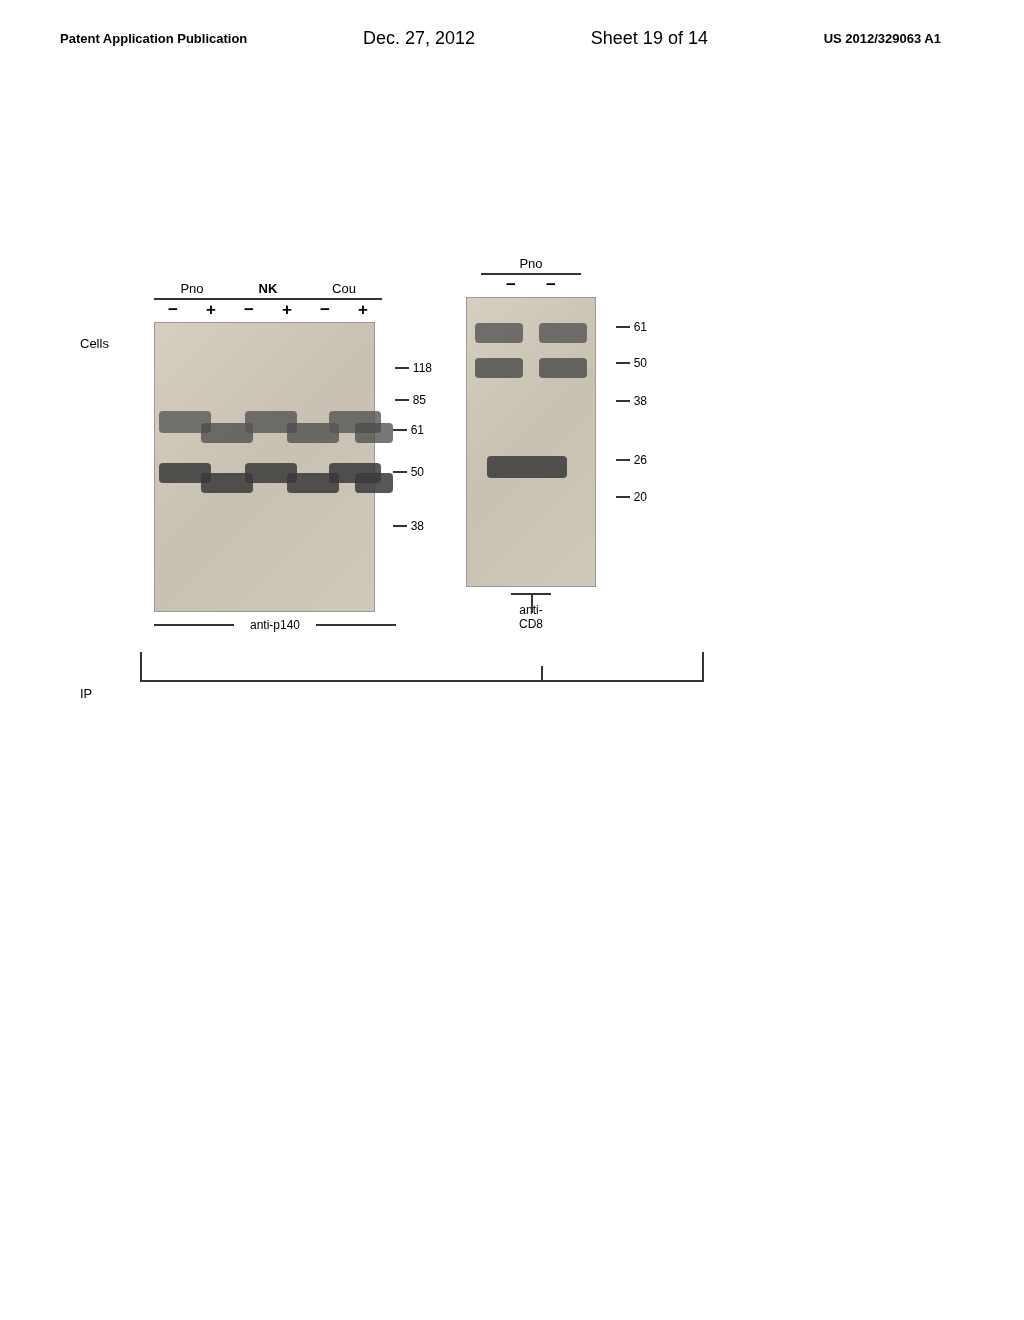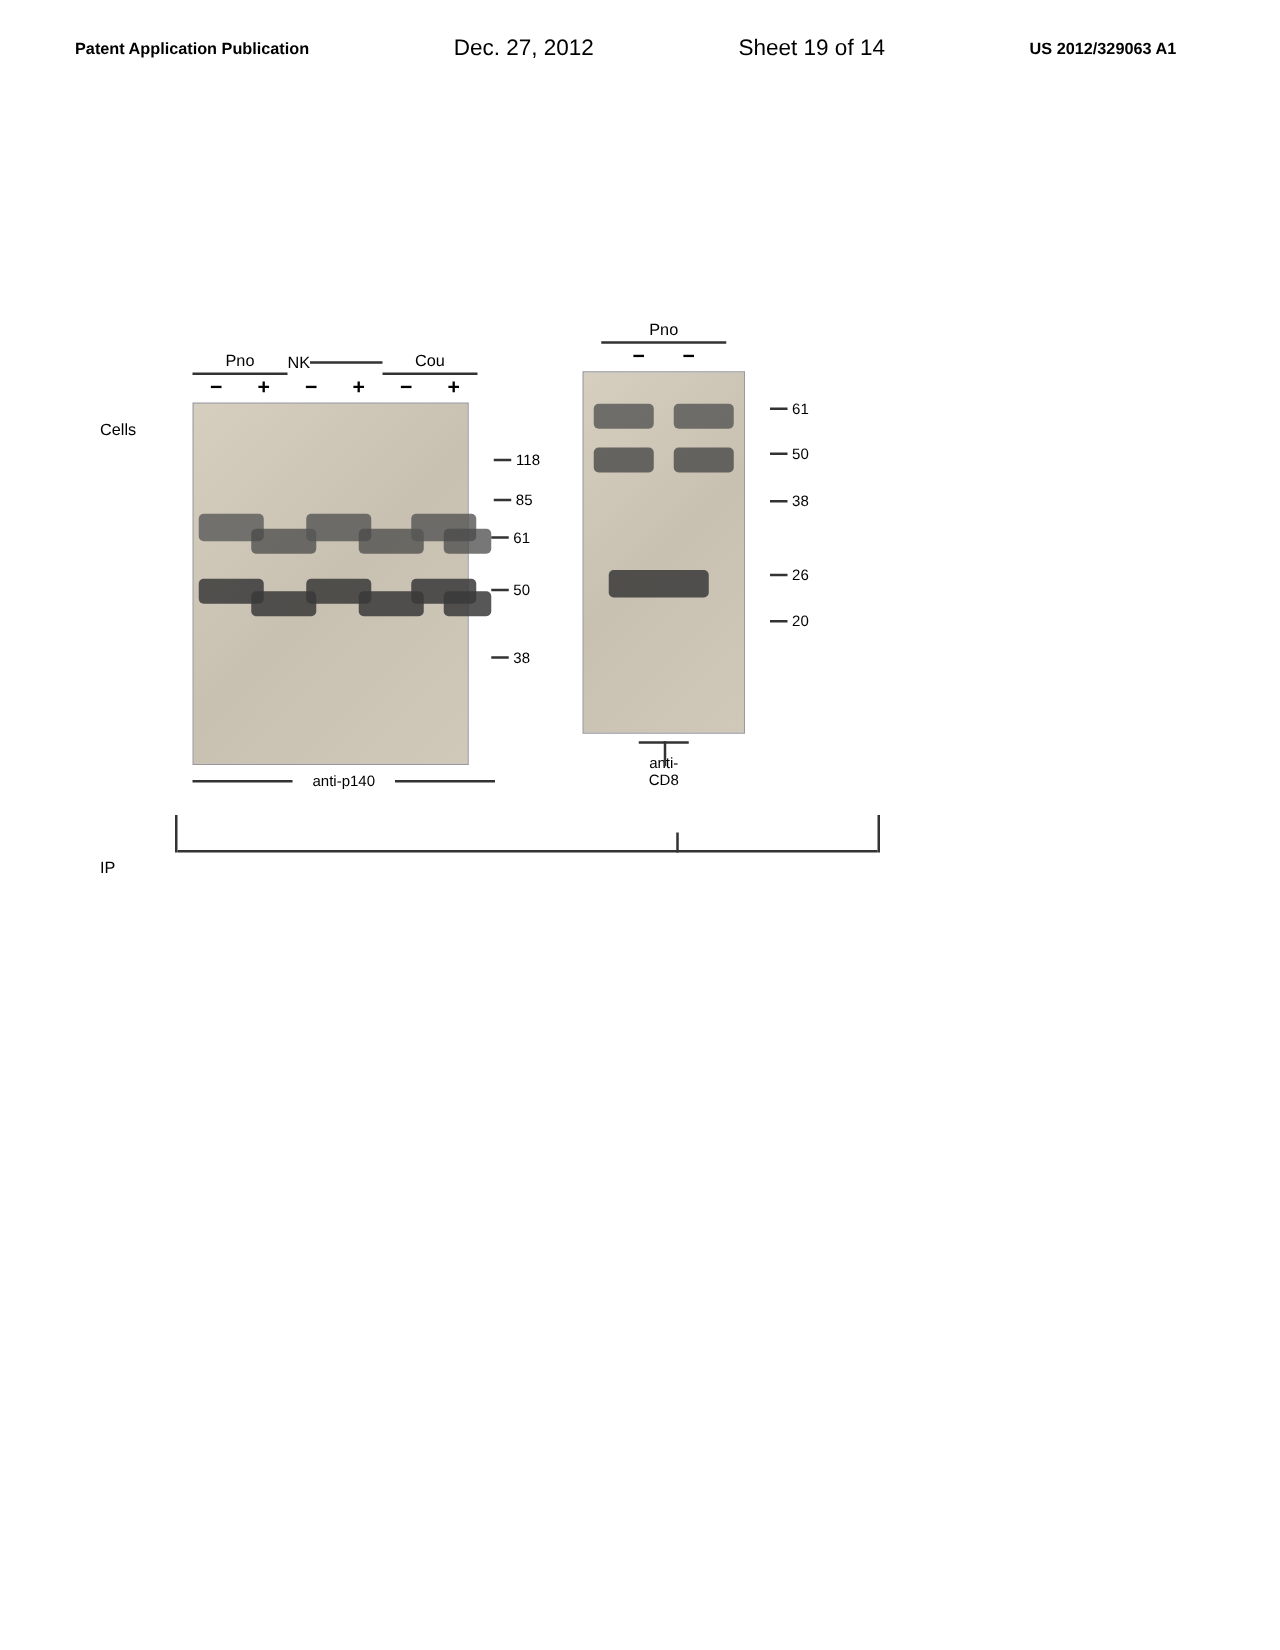--- a/index.html
+++ b/index.html
@@ -61,21 +61,21 @@
 
       <div style="position:relative;">
 
         <div style="display:flex; margin-bottom:0; margin-left:14px;">
 
           <div style="width:76px; display:flex; flex-direction:column; align-items:center;">
             <span style="font-size:13px; margin-bottom:2px;">Pno</span>
             <div style="width:76px; height:2px; background:#333;"></div>
           </div>
 
-          <div style="width:76px; display:flex; flex-direction:row; align-items:center;">
+          <div style="width:76px; display:flex; flex-direction:column; align-items:center;font-weight:bold;">
             <span style="font-size:13px; margin-bottom:2px;">NK</span>
             <div style="width:76px; height:2px; background:#333;"></div>
           </div>
 
           <div style="width:76px; display:flex; flex-direction:column; align-items:center;">
             <span style="font-size:13px; margin-bottom:2px;">Cou</span>
             <div style="width:76px; height:2px; background:#333;"></div>
           </div>
         </div>
 

